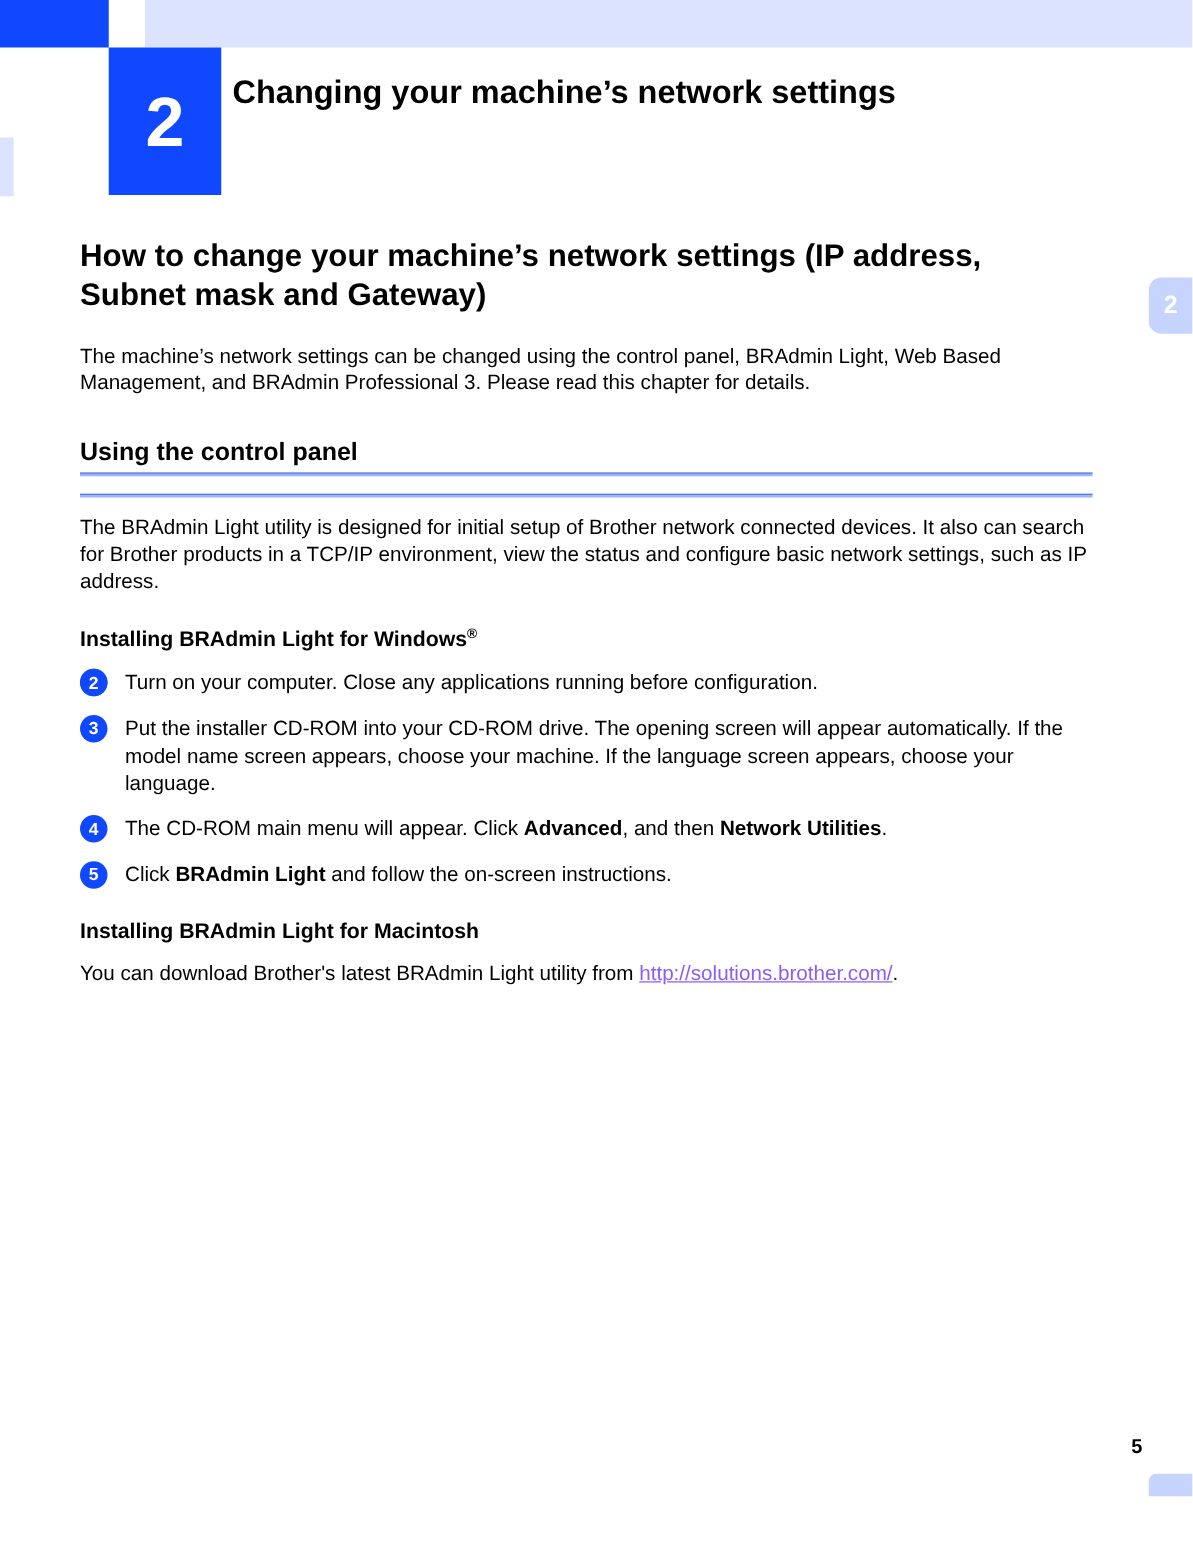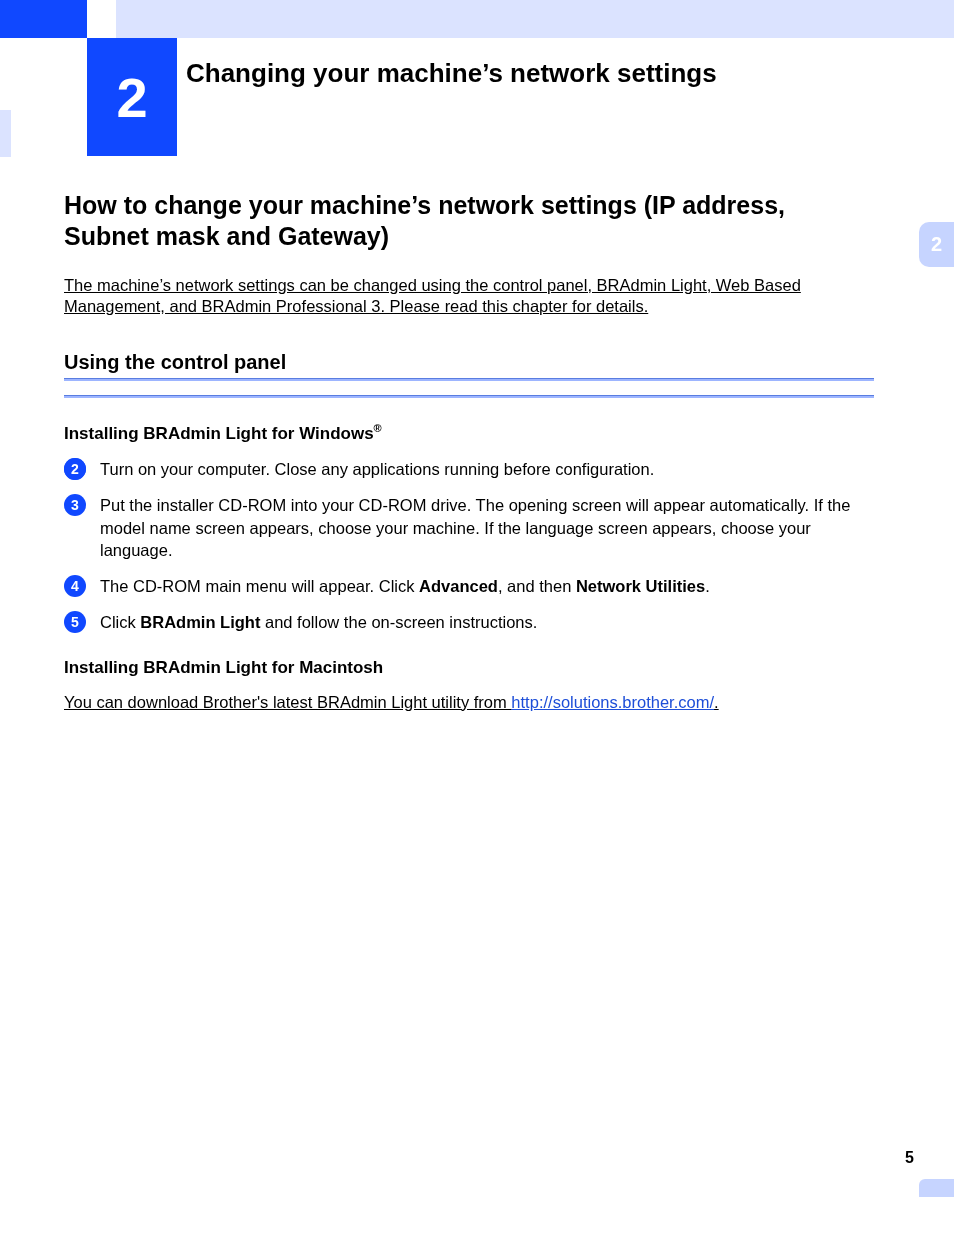--- a/index.html
+++ b/index.html
@@ -20,36 +20,36 @@
   .chapter-title { position:absolute; left:186px; top:58px; right:40px; font-size:26px; font-weight:bold; line-height:1.18; }
 
   
   .side-tab { position:absolute; right:0; top:222px; width:35px; height:45px; background:#c6d4ff; border-top-left-radius:10px; border-bottom-left-radius:10px; color:#fff; font-weight:bold; font-size:20px; display:flex; align-items:center; justify-content:center; }
 
   
   .content { position:absolute; left:64px; top:190px; width:810px; }
 
   h2.section-title { font-size:25px; font-weight:bold; line-height:1.25; margin-bottom:22px; }
 
-  p.body { font-size:16.5px; line-height:1.3; margin-bottom:20px;text-decoration:underline; }
+  p.body { font-size:16.5px; line-height:1.3; margin-bottom:20px; }
 
   h3.subhead { font-size:20px; font-weight:bold; margin-top:34px; margin-bottom:4px; }
   .subhead-rule { height:3px; background:#9db5ff; border-top:1px solid #5a7de0; margin-bottom:14px; }
 
   .crossref { font-style:italic; }
   .arrows { font-family:Arial; letter-spacing:-4px; font-style:normal; font-size:15px; }
 
   h4.minorhead { font-size:17px; font-weight:bold; margin-top:24px; margin-bottom:14px; }
   sup.reg { font-size:11px; vertical-align:super; }
 
   ol.numlist { list-style:none; padding:0; margin:0; }
   ol.numlist li { position:relative; padding-left:36px; font-size:16.5px; line-height:1.35; margin-bottom:14px; }
   .bullet-num { position:absolute; left:0; top:0; width:22px; height:22px; border-radius:50%; background:#1048ff; color:#fff; font-size:14px; font-weight:bold; display:flex; align-items:center; justify-content:center; }
 
-  a.link { color:#1d4ed8; text-decoration:underline; }
+  a.link { color:#8b5cf6; text-decoration:underline; }
 
   
   .page-number { position:absolute; right:40px; bottom:68px; font-size:16px; font-weight:bold; }
   
   .bottom-tab { position:absolute; right:0; bottom:38px; width:35px; height:18px; background:#c6d4ff; border-top-left-radius:6px; }
 </style>
 </head>
 <body>
 <div class="page">
 
@@ -70,20 +70,21 @@
   <div class="content">
 
     <h2 class="section-title">How to change your machine’s network settings (IP address, Subnet mask and Gateway)</h2>
 
     <p class="body">The machine’s network settings can be changed using the control panel,  BRAdmin Light, Web Based Management, and BRAdmin Professional 3. Please read this chapter for details.</p>
 
     <h3 class="subhead">Using the control panel</h3>
     <div class="subhead-rule"></div>
 
     <div class="subhead-rule"></div>
+    <p class="body">The BRAdmin Light utility is designed for initial setup of Brother network connected devices. It also can search for Brother products in a TCP/IP environment, view the status and configure basic network settings, such as IP address.</p>
 
     <h4 class="minorhead">
       <span>Installing BRAdmin Light for Windows</span><sup class="reg">®</sup>
     </h4>
 
     <ol class="numlist">
       <li>
         <span class="bullet-num">1</span>
       </li>
       <li>

